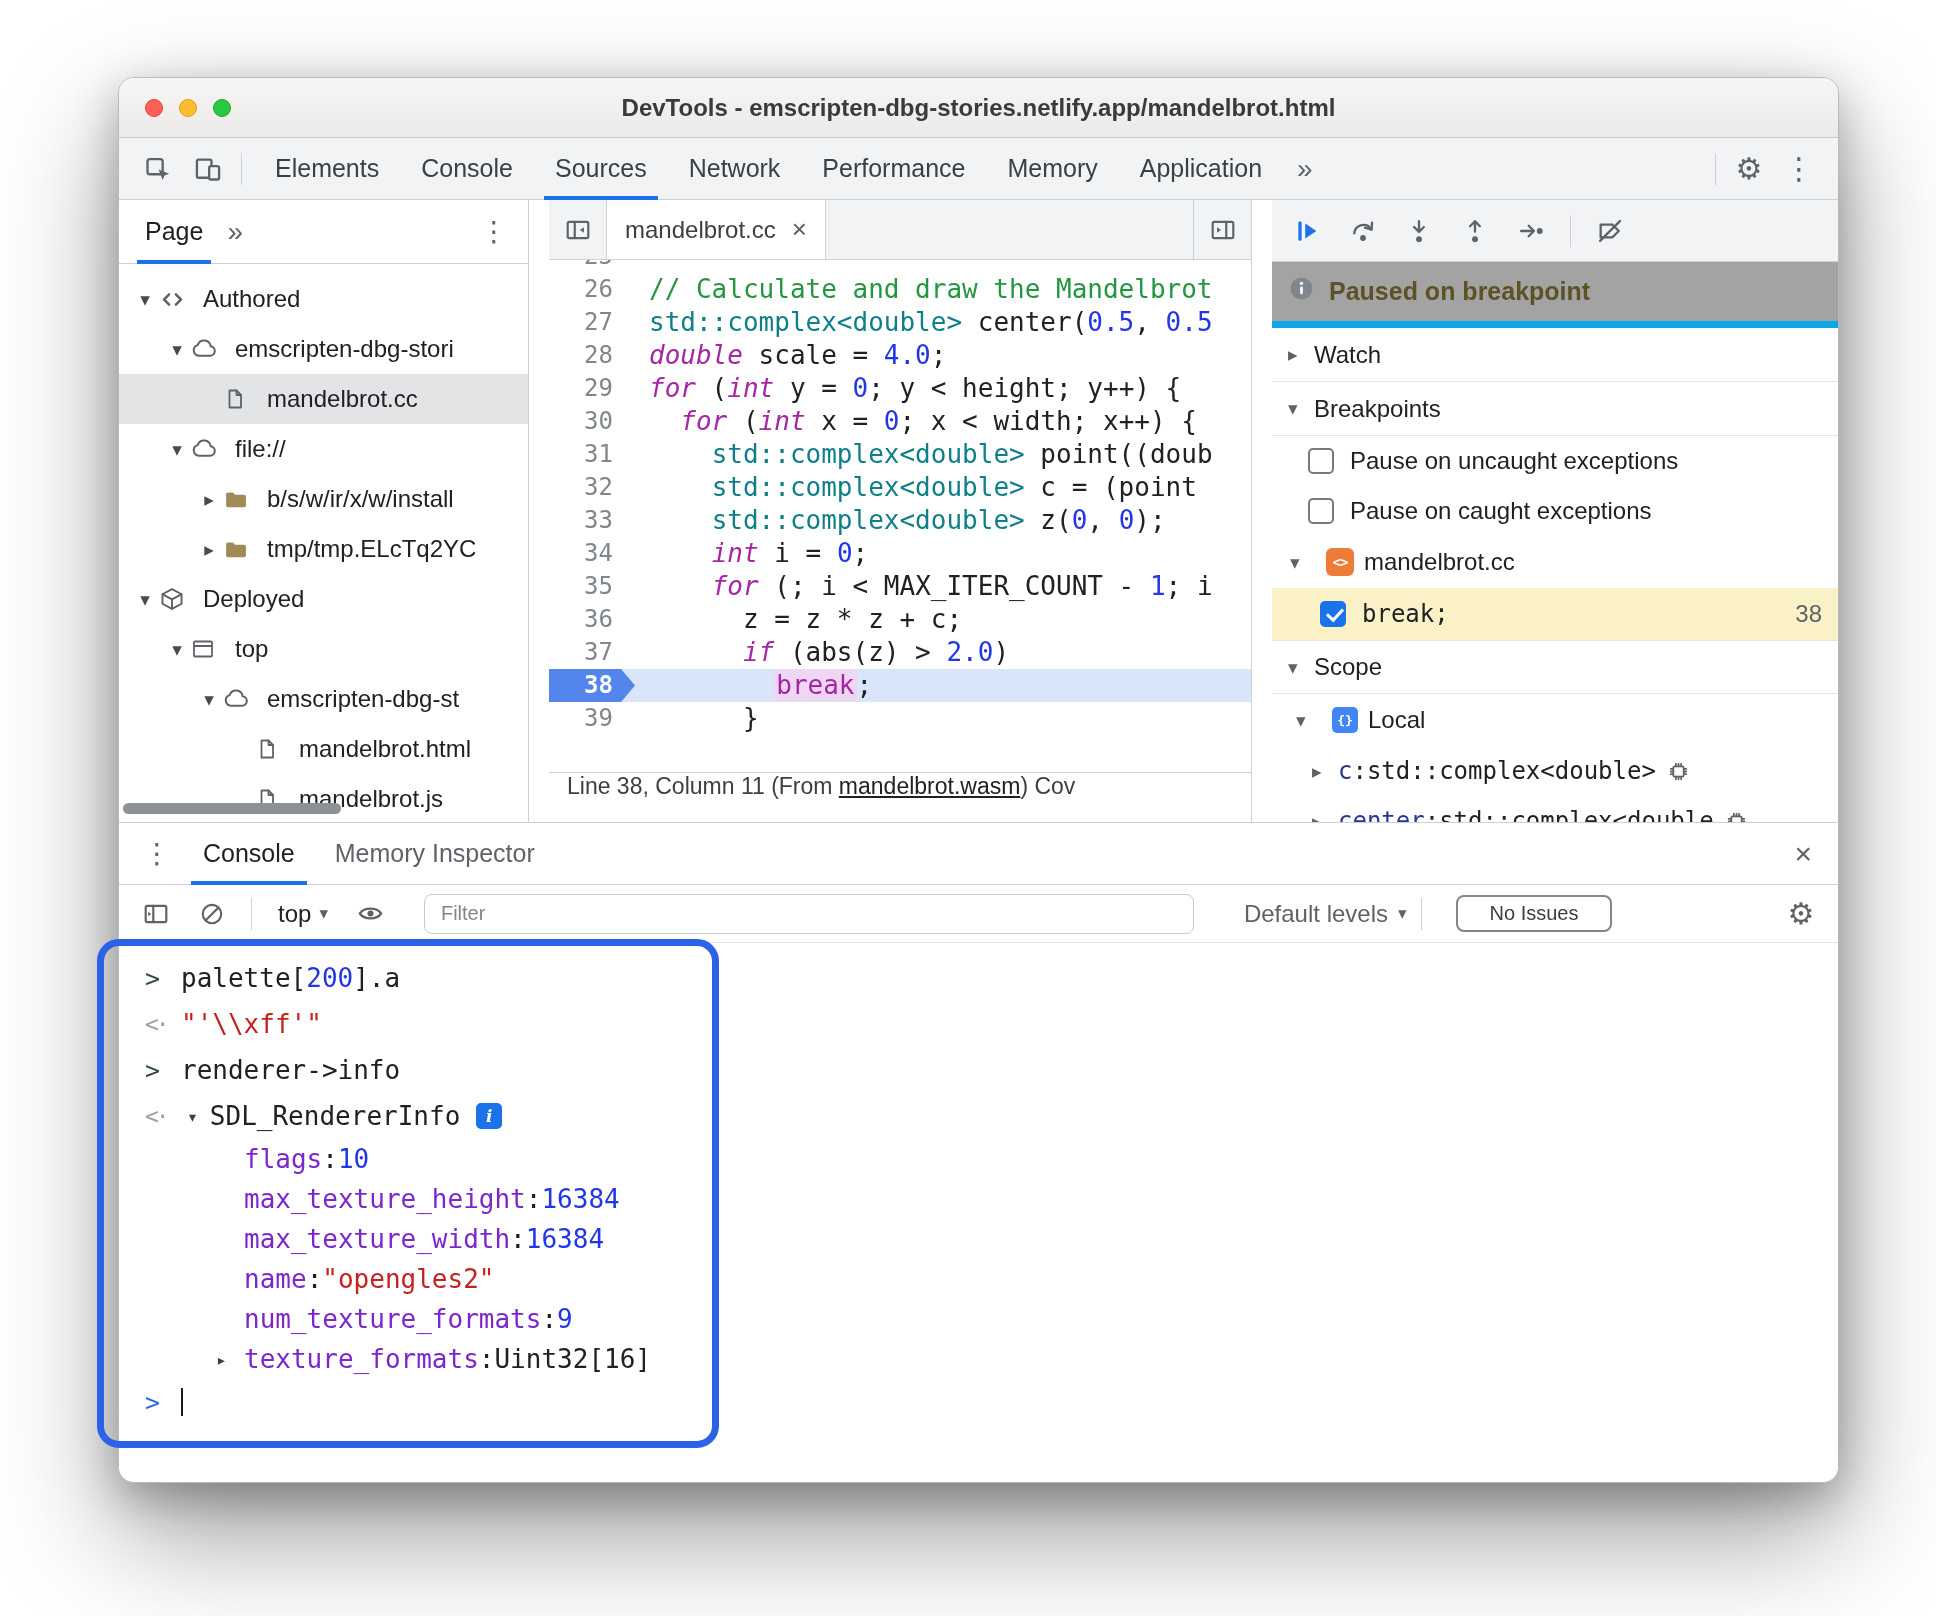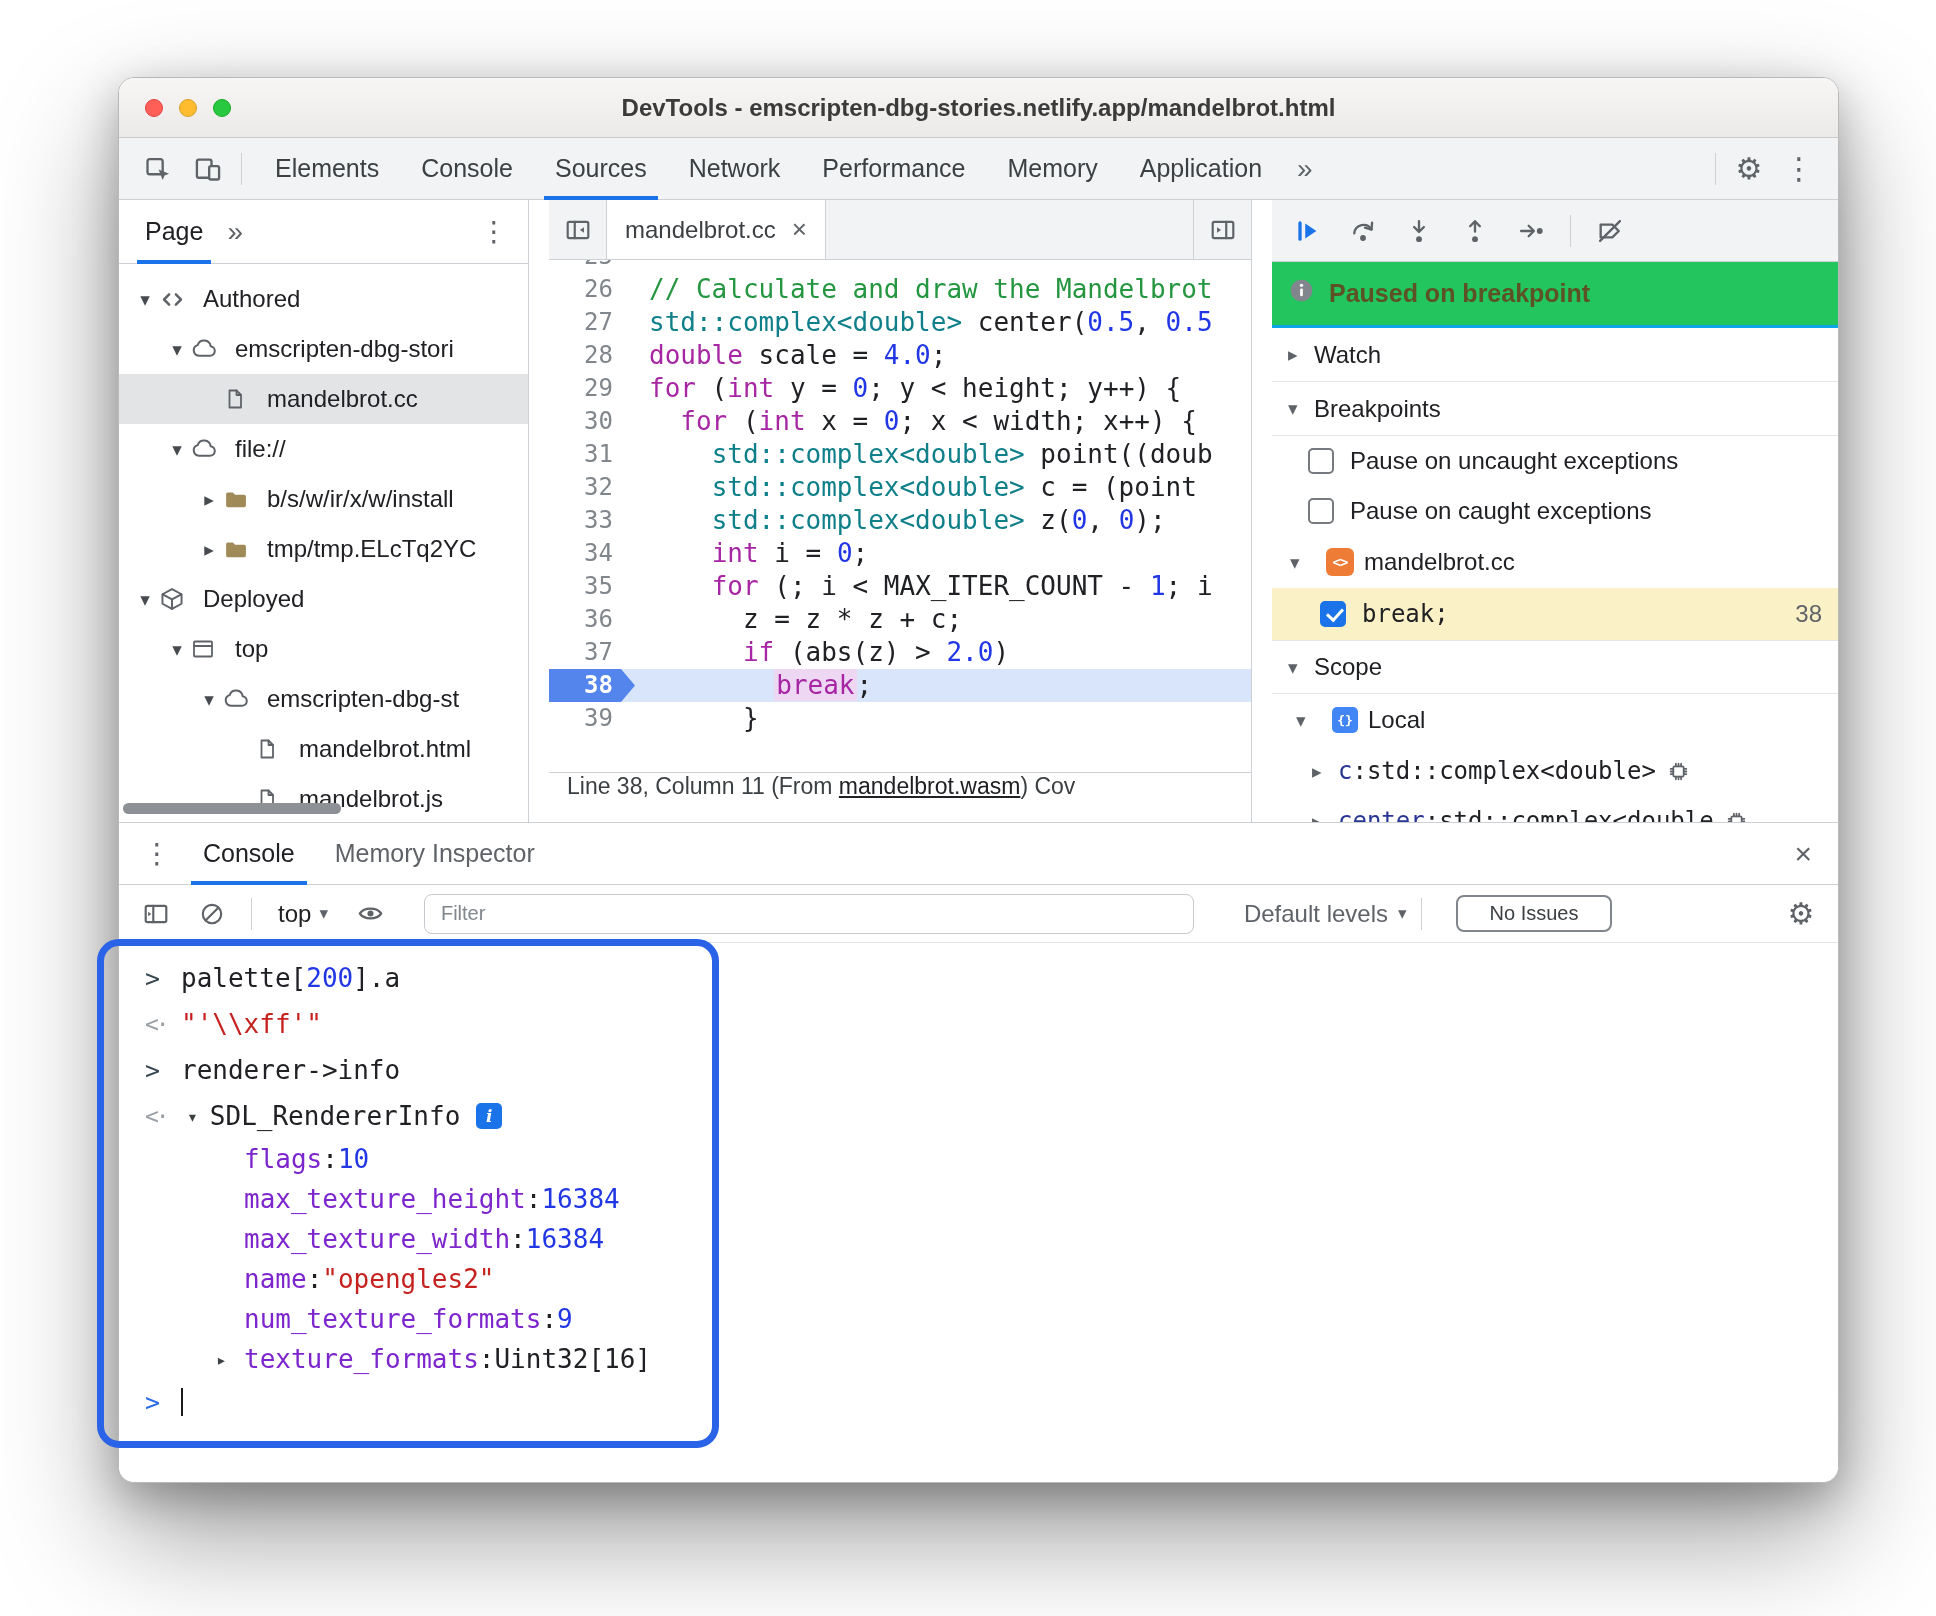--- a/index.html
+++ b/index.html
@@ -78,33 +78,33 @@
   .code-line { display:flex; height:33px; line-height:33px; white-space:pre;
                font-family:"DejaVu Sans Mono",monospace; font-size:26px; }
   .code-line.current { background:#d9e5fb; }
   .ln { width:86px; flex:none; text-align:right; padding-right:22px; color:#80868b;
         font-size:24px; }
   .ln.cur { background:#5385ec; color:#fff; font-weight:700;
             clip-path:polygon(0 0,72px 0,86px 50%,72px 100%,0 100%); }
   .lc { padding-left:14px; flex:1; overflow:hidden; color:#202124; }
   .tok-plain { color:#202124; }
   .tok-comment { color:#24963f; }
-  .tok-keyword { color:#a626a4; }
+  .tok-keyword { color:#a626a4;font-style:italic; }
   .tok-type { color:#0f7f8a; }
   .tok-number { color:#2136e4; }
   .tok-break { color:#a626a4; background:#eed7f3; border-radius:1px; padding:1px 2px; }
   .ed-status { height:50px; flex:none; border-top:1px solid #cdd1d5; display:flex;
                padding:0 18px; font-size:23px; color:#3c4043;
                white-space:pre; overflow:hidden; }
   .st-link { text-decoration:underline; color:#202124; }
 
   .debugger { flex:1; display:flex; flex-direction:column; overflow:hidden; background:#fff; }
   .dbg-toolbar { height:62px; flex:none; background:#f1f3f4; border-bottom:1px solid #cdd1d5;
                  display:flex; align-items:center; padding:0 10px; gap:6px; }
-  .dbg-banner { height:66px; flex:none; background:#22c55e; border-bottom:3px solid #0ea5e9;
+  .dbg-banner { height:66px; flex:none; background:#a3a3a3; border-bottom:7px solid #0ea5e9;
                 display:flex; align-items:center; gap:14px; padding:0 16px;
                 font-size:25px; font-weight:700; color:#5d5126; }
   .dbg-row { height:54px; flex:none; display:flex; align-items:center; padding:0 16px;
              font-size:24px; color:#202124; }
   .dbg-row .caret { width:26px; flex:none; font-size:19px; color:#5f6368; }
   .dbg-row.section { border-bottom:1px solid #e3e6e8; }
   .dbg-row.topline { border-top:1px solid #e3e6e8; }
   .sec-label { font-weight:500; }
   .dbg-row.opt { height:50px; padding-left:36px; gap:16px; }
   .chk { width:26px; height:26px; border:2px solid #767a7e; border-radius:5px;

